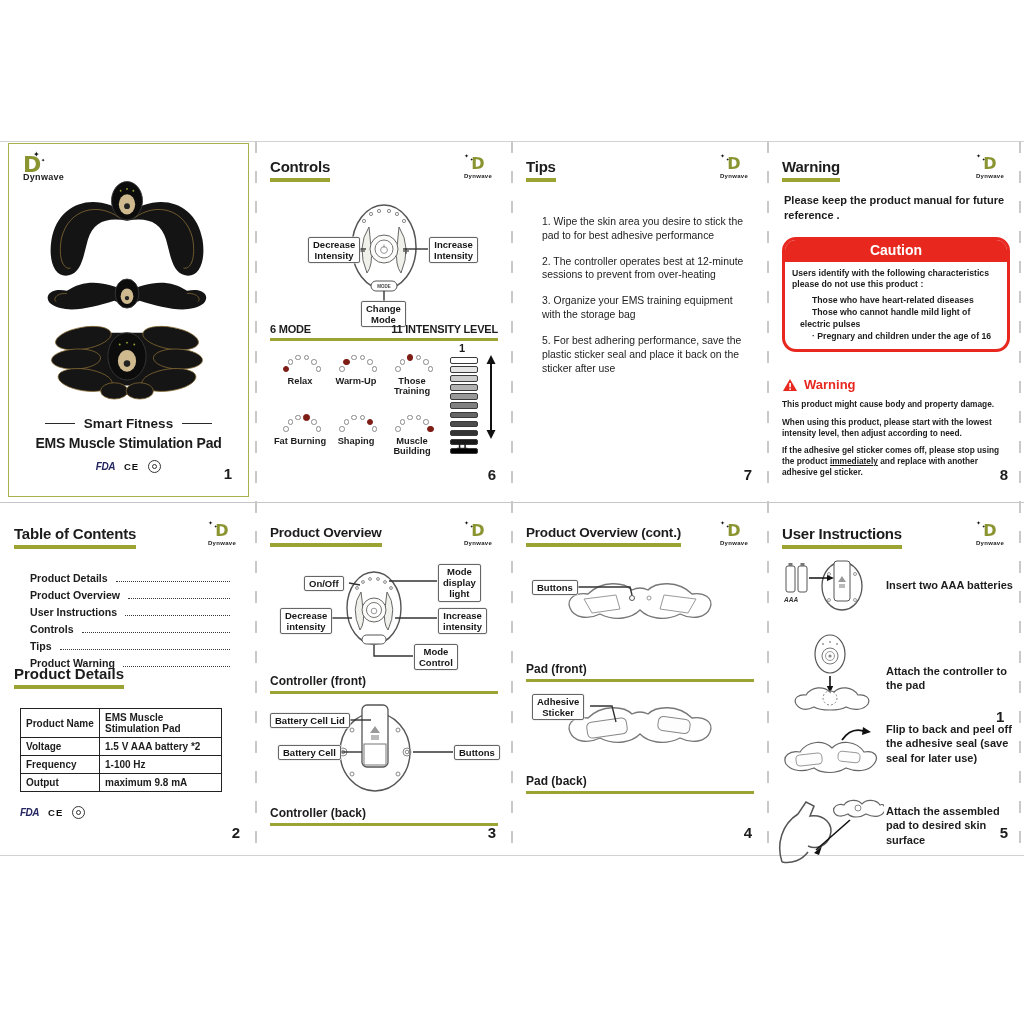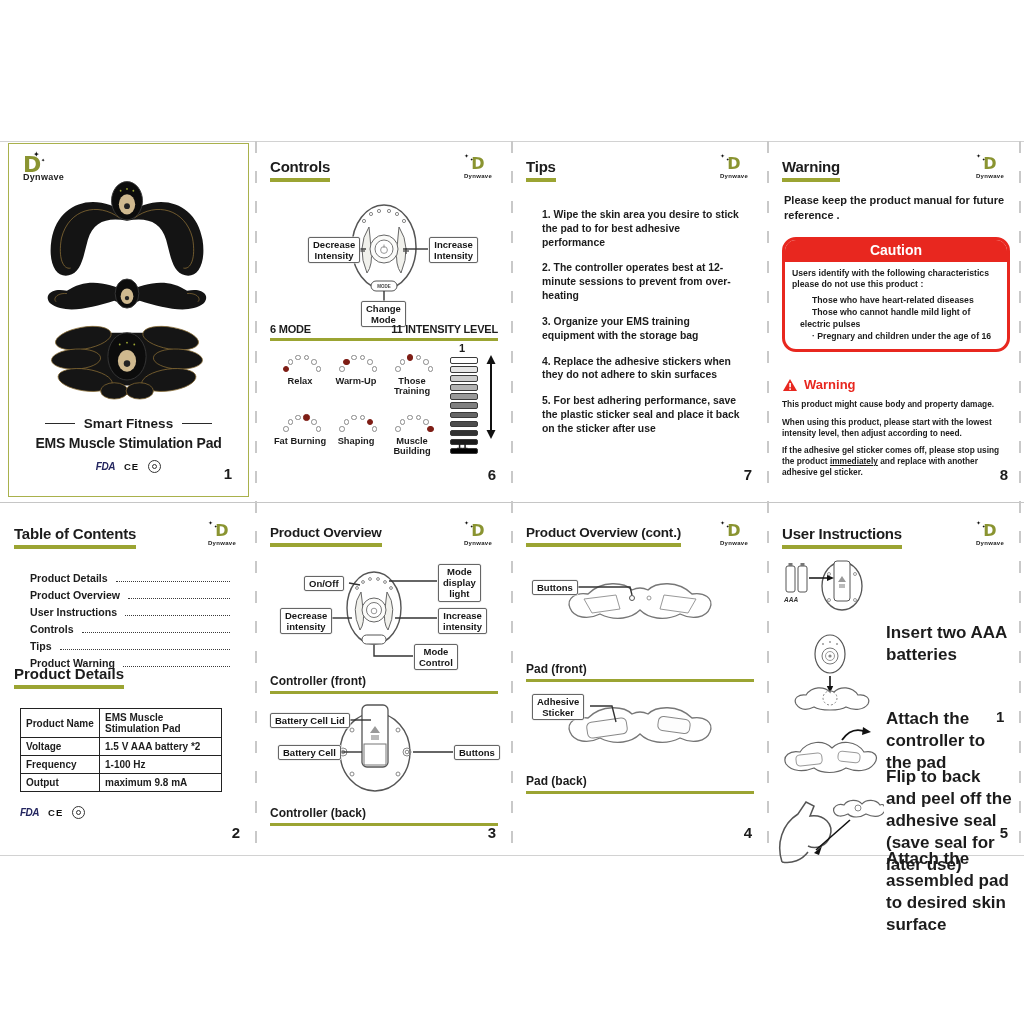--- a/index.html
+++ b/index.html
@@ -38,21 +38,21 @@
     font-size:11px;font-weight:bold;letter-spacing:-0.2px;}
   .mode-cell{position:absolute;width:56px;text-align:center;}
   .mode-icon{position:relative;width:38px;height:22px;margin:0 auto;display:block;}
   .mdot{position:absolute;width:3.6px;height:3.6px;border:1px solid #8a8a8a;border-radius:50%;background:#fff;display:block;}
   .mdot.on{background:#7e1d15;border-color:#7e1d15;width:4.6px;height:4.6px;margin:-0.5px;}
   .mode-label{font-size:9.3px;font-weight:bold;line-height:1.12;margin-top:3px;}
   .ibar{width:26px;height:4.5px;border:1px solid #3a3a3a;border-radius:2px;margin-bottom:2.6px;}
   .int-num{position:absolute;width:28px;text-align:center;font-size:11px;font-weight:bold;}
   
   .tips-list{position:absolute;left:30px;top:60px;width:202px;}
-  .tips-list p{margin:5px 0 12px 0;font-size:10.4px;font-weight:bold;line-height:1.33;}
+  .tips-list p{margin:12px 0 12px 0;font-size:10.4px;font-weight:normal;line-height:1.33;}
   
   .w-intro{position:absolute;left:16px;top:50px;width:222px;font-size:11px;font-weight:bold;line-height:1.35;}
   .caution{position:absolute;left:14px;right:14px;top:94px;border:3px solid var(--red);
     border-radius:14px;background:#fff;overflow:hidden;}
   .caution-h{background:var(--red);color:#fff;text-align:center;font-size:14px;font-weight:bold;padding:2px 0 4px;}
   .caution-b{padding:6px 7px 7px;font-size:8.7px;font-weight:bold;line-height:1.28;}
   .caution-b .it{padding-left:8px;text-indent:12px;margin-top:1px;}
   .caution-b .it0{margin-top:5px;}
   .warn-row{position:absolute;left:14px;top:234px;display:flex;align-items:center;gap:6px;}
   .warn-word{color:var(--red);font-size:13px;font-weight:bold;}
@@ -73,21 +73,21 @@
   .ce{font-size:9.5px;font-weight:bold;letter-spacing:1px;color:#111;}
   .circ{width:11px;height:11px;border:1.2px solid #333;border-radius:50%;position:relative;}
   .circ:after{content:"";position:absolute;left:3px;top:3px;width:3px;height:3px;border:1px solid #333;border-radius:50%;}
   
   .coverbox{position:absolute;left:8px;top:0;right:7px;bottom:0;border:1.5px solid #a9b14c;}
   .series-row{position:absolute;left:0;right:0;top:272px;display:flex;align-items:center;justify-content:center;gap:9px;}
   .dashline{width:30px;height:1.6px;background:#2a2a2a;}
   .series{font-size:13.5px;font-weight:bold;}
   .prodname{position:absolute;left:0;right:0;top:291px;text-align:center;font-size:14px;font-weight:bold;letter-spacing:-0.2px;}
   
-  .step-text{position:absolute;left:118px;width:128px;font-size:17px;font-weight:bold;line-height:1.3;margin-top:44px;}
+  .step-text{position:absolute;left:118px;width:128px;font-size:11px;font-weight:bold;line-height:1.3;}
   .aaa{position:absolute;font-size:6.5px;font-weight:bold;font-style:italic;color:#333;}
   .stray{position:absolute;font-size:15px;font-weight:bold;}
   svg text{font-family:"Liberation Sans","DejaVu Sans",sans-serif;}
 </style>
 </head>
 <body>
 
 <div id="canvas">
 
   <div class="hline" style="top:141px"></div>
@@ -298,21 +298,20 @@
   <div class="panel r1" style="left:512px">
     <div class="panel-title">Tips</div>
     <div class="logo">
       <div class="glyph"><span class="spark s1">✦</span><span class="spark s2">✦</span><span class="d">D</span></div>
       <div class="nm">Dynwave</div>
     </div>
     <div class="tips-list">
       <p>1. Wipe the skin area  you desire  to stick the pad  to for best adhesive performance</p>
       <p>2. The controller operates best at 12-minute sessions  to prevent from over-heating</p>
       <p>3. Organize your EMS training equipment with the storage bag</p>
-      <p>4. Replace the adhesive stickers  when they do not adhere  to skin surfaces</p>
       <p>5. For best adhering performance, save the plastic sticker seal and place it back on the sticker after use</p>
     </div>
     <div class="pagenum">7</div>
   </div>
 
   <div class="panel r1" style="left:768px">
     <div class="panel-title">Warning</div>
     <div class="logo">
       <div class="glyph"><span class="spark s1">✦</span><span class="spark s2">✦</span><span class="d">D</span></div>
       <div class="nm">Dynwave</div>

